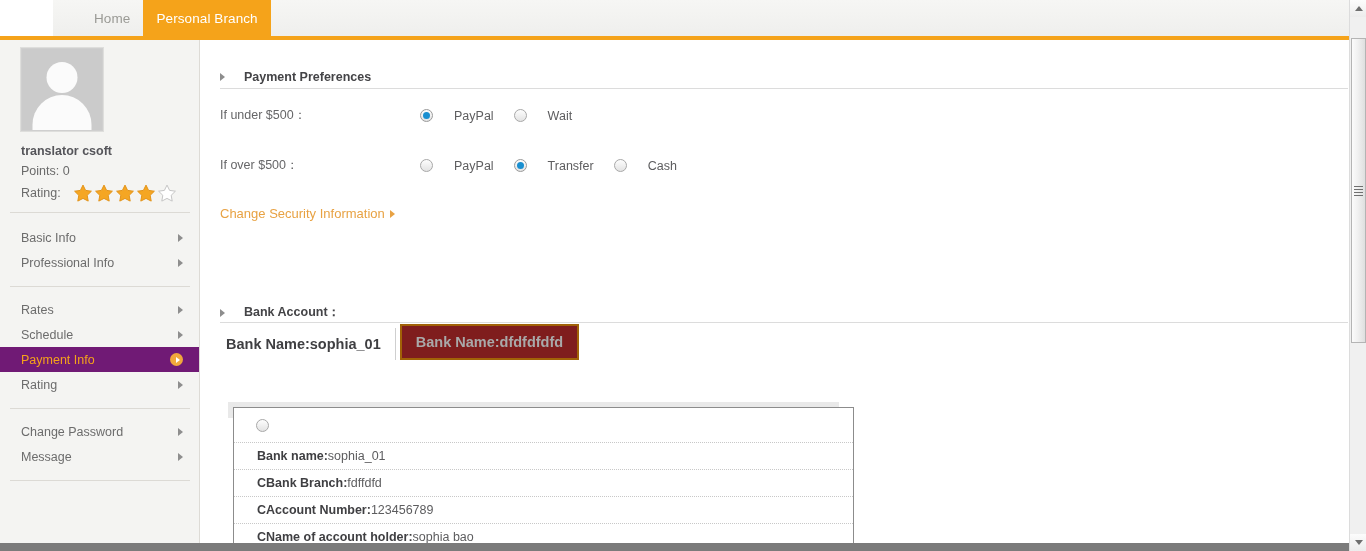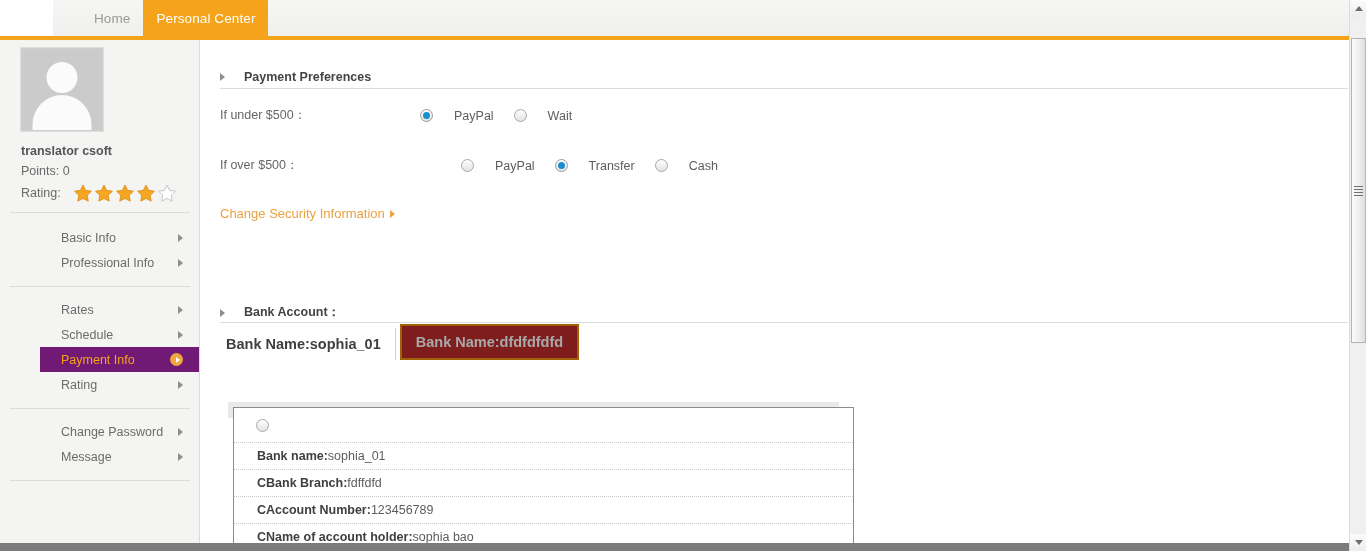--- a/index.html
+++ b/index.html
@@ -58,21 +58,21 @@
   }
   .profile-rating {
     position: absolute; left: 21px; top: 143px;
     font-size: 12.5px; color: #6a6a6a; display: flex; align-items: center; gap: 9px;
   }
   .stars { display: flex; align-items: center; gap: 1px; margin-left: 3px; }
   .star { width: 20px; height: 20px; display: block; }
   .side-divider {
     position: absolute; left: 10px; width: 180px; height: 1px; background: #dcdad5;
   }
-  .nav-group { position: absolute; left: 0; width: 199px; padding-left: 40px; }
+  .nav-group { position: absolute; left: 0; width: 199px; }
   .nav-item {
     position: relative; display: flex; align-items: center; justify-content: space-between;
     height: 25px; padding: 0 16px 0 21px; font-size: 12.5px; color: #6c6c6c; cursor: pointer;
   }
   .nav-item .caret {
     width: 0; height: 0; border-left: 5px solid #8e8e8e;
     border-top: 4px solid transparent; border-bottom: 4px solid transparent;
   }
   .nav-item.active { background: #701a75; color: #f5a31a; }
   .nav-arrow-circle {
@@ -186,21 +186,21 @@
   .sb-grip span { display: block; width: 9px; height: 1px; background: #6f6f6f; }
 </style>
 </head>
 <body>
 
 <div class="app">
 
   <div class="header">
     <div class="header-tabs">
       <div class="tab-top">Home</div>
-      <div class="tab-top active">Personal Center</div>
+      <div class="tab-top active">Personal Branch</div>
     </div>
   </div>
   <div class="header-accent"></div>
 
   <div class="sidebar">
 
     <div class="avatar-box">
       <div class="avatar-inner">
         <div class="avatar-head"></div>
         <div class="avatar-body"></div>
@@ -294,21 +294,21 @@
             <span class="radio checked"></span>
             <span class="radio-label">PayPal</span>
           </span>
           <span class="radio-wrap">
             <span class="radio"></span>
             <span class="radio-label">Wait</span>
           </span>
         </span>
     </div>
 
-    <div class="pref-row" style="left:20px; top:117px;gap:41px;">
+    <div class="pref-row" style="left:20px; top:117px;">
       <span class="pref-label">If over $500：</span>
       <span class="pref-opts" id="opts-1">
           <span class="radio-wrap">
             <span class="radio"></span>
             <span class="radio-label">PayPal</span>
           </span>
           <span class="radio-wrap">
             <span class="radio checked"></span>
             <span class="radio-label">Transfer</span>
           </span>

